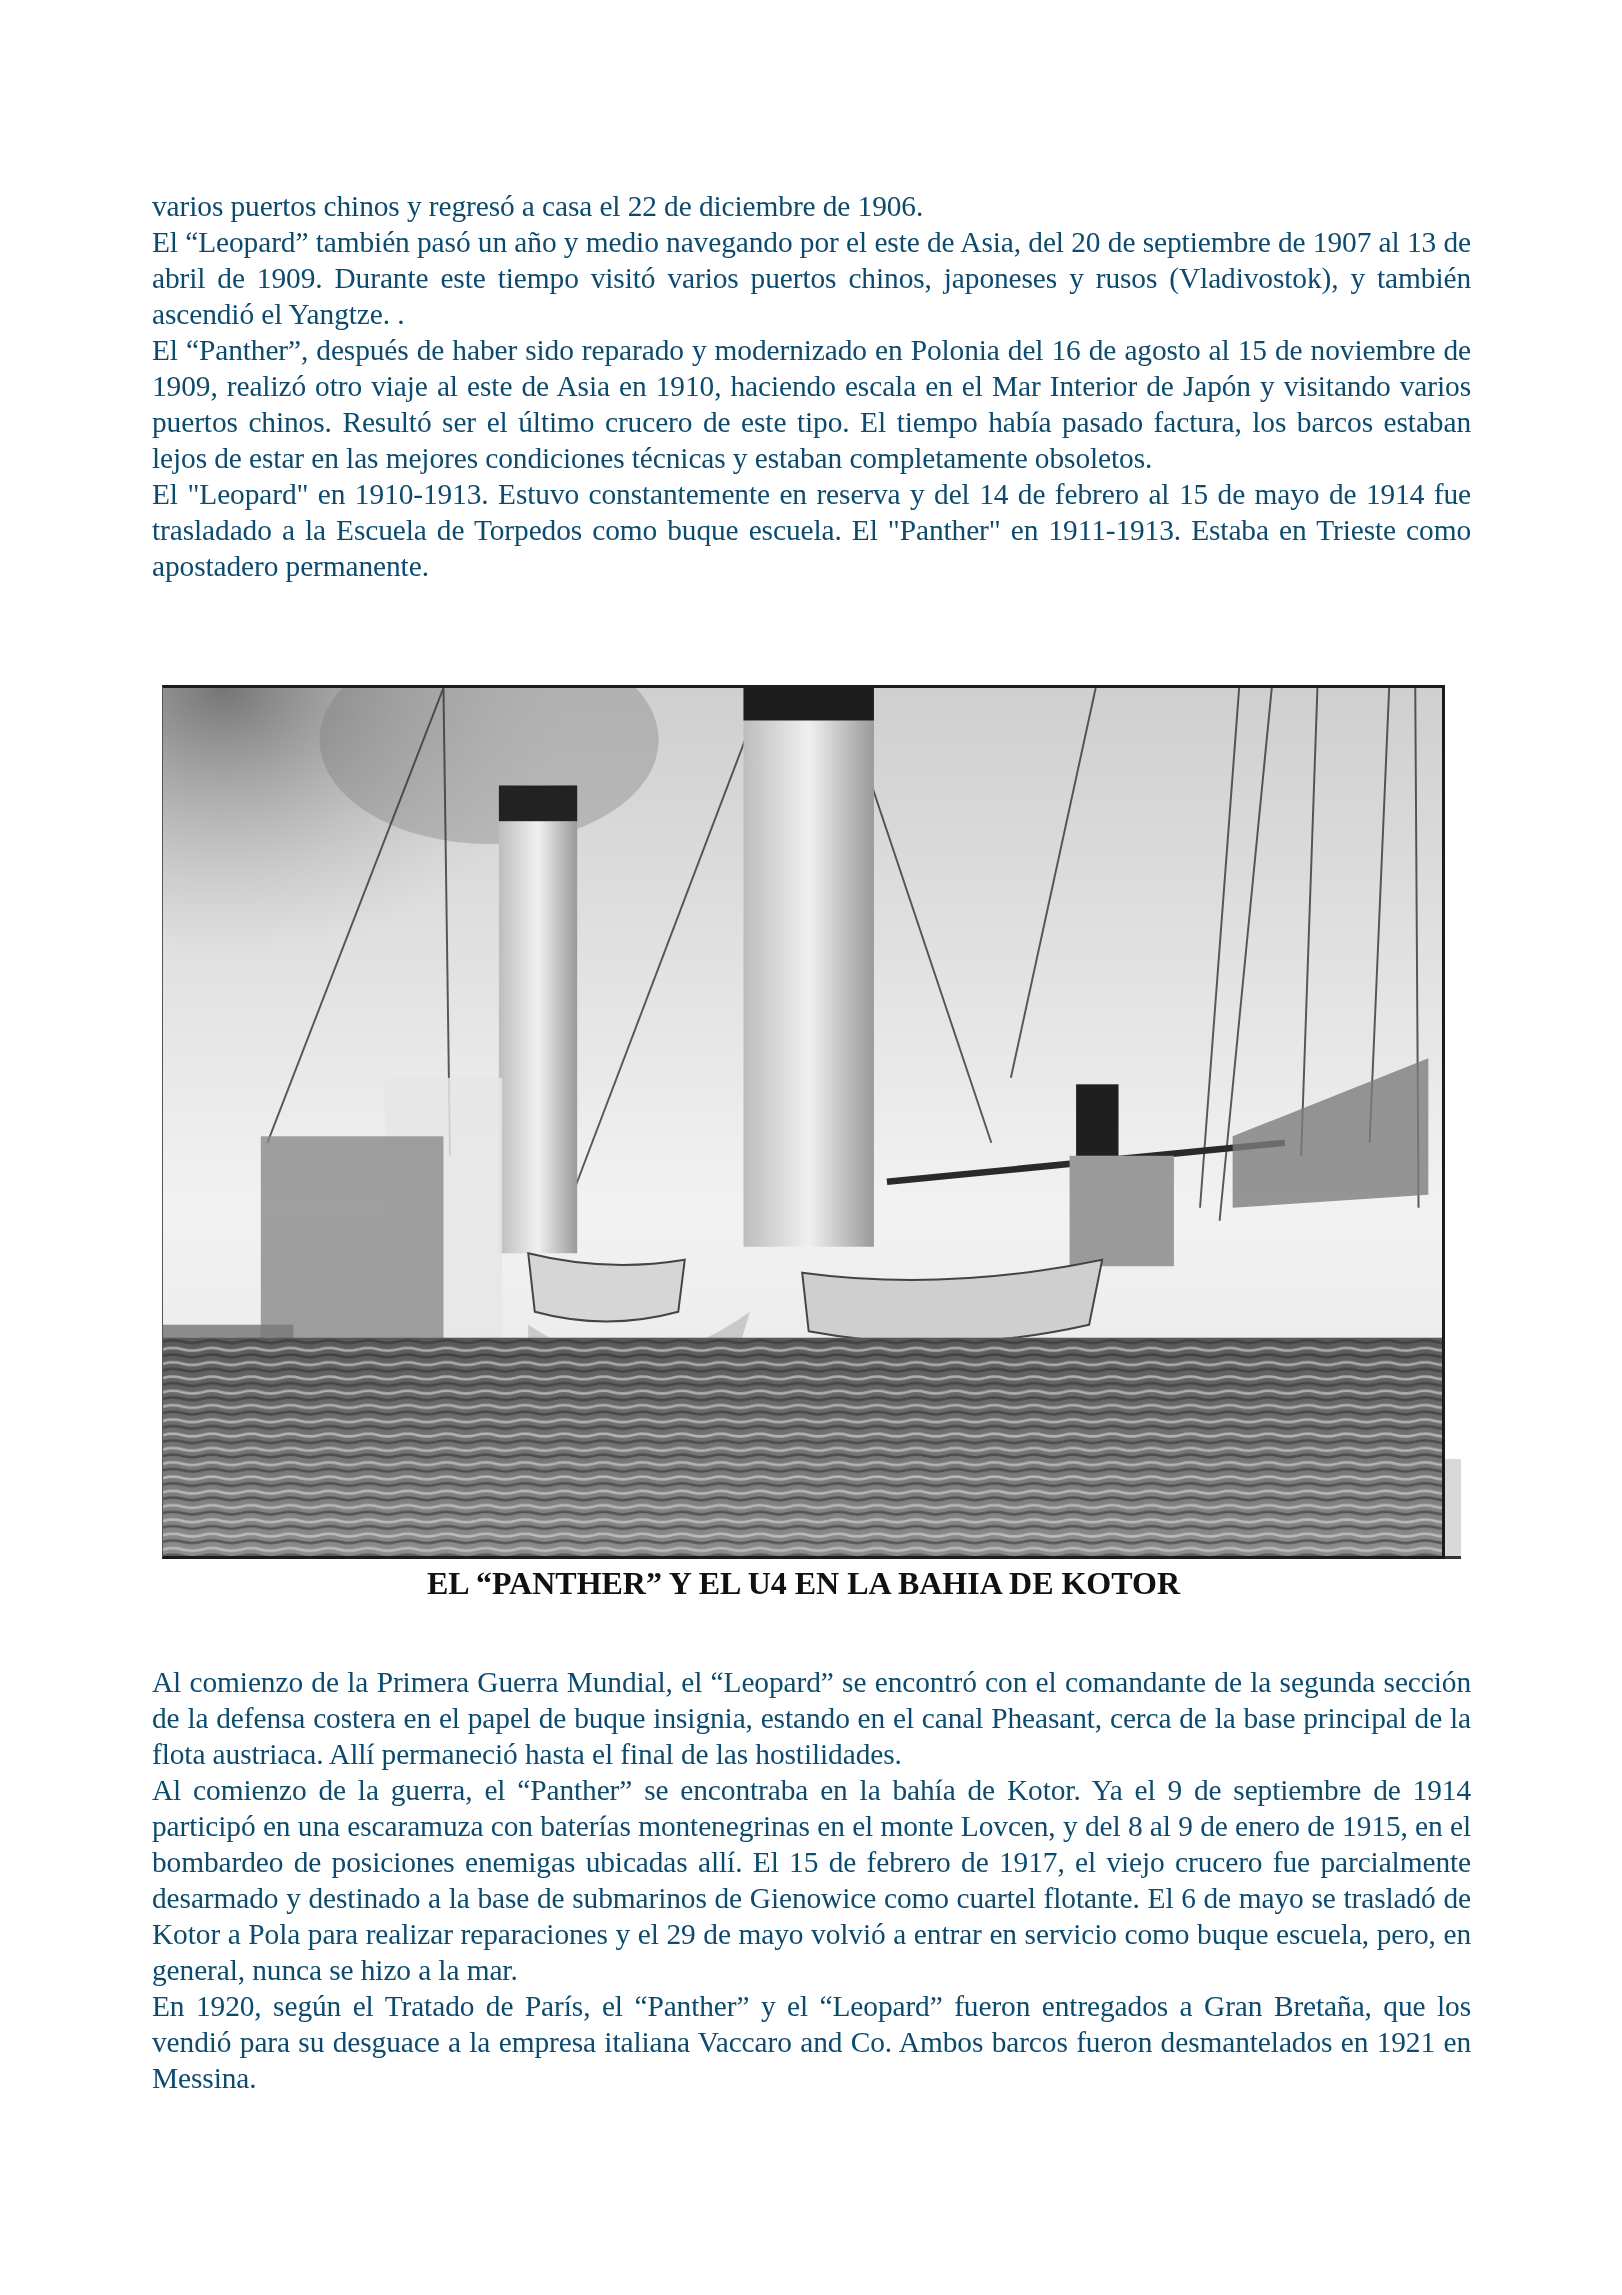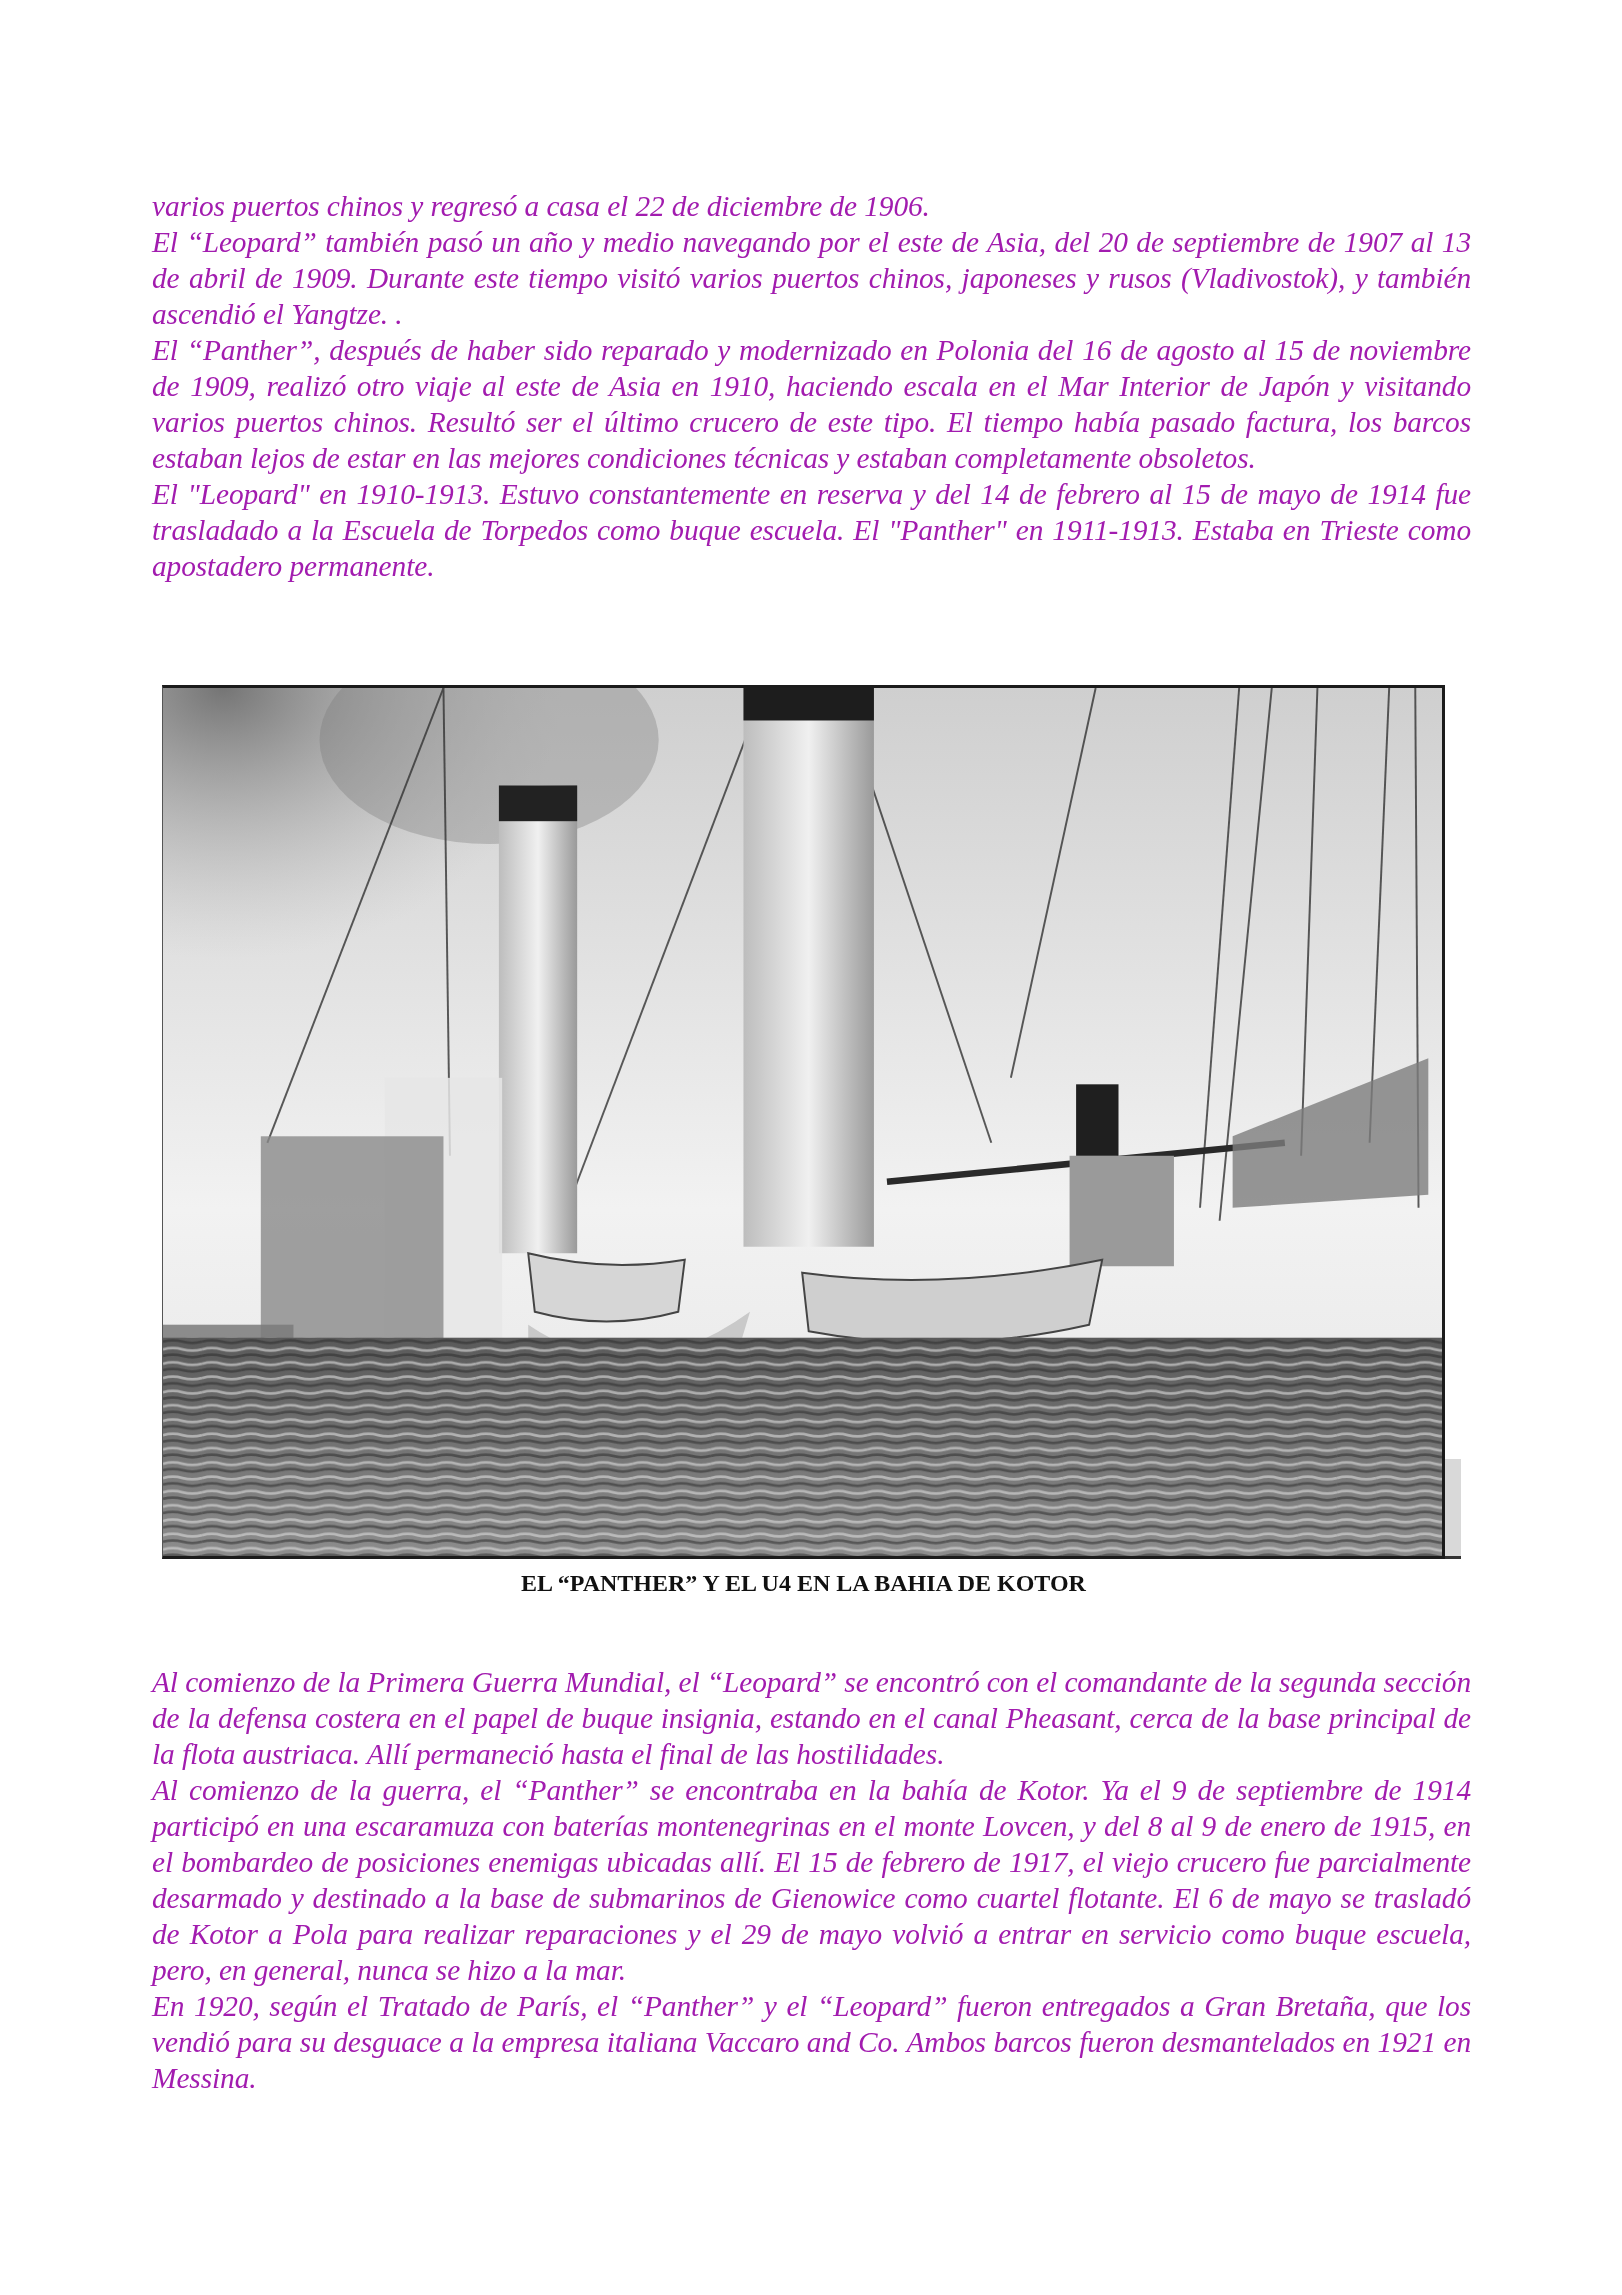--- a/index.html
+++ b/index.html
@@ -5,24 +5,23 @@
   html, body { margin: 0; padding: 0; background: #ffffff; }
   body { width: 1623px; height: 2295px; position: relative; overflow: hidden; }
   .page { position: absolute; left: 0; top: 0; width: 1623px; height: 2295px; background: #fff; }
   .text-block {
     position: absolute;
     left: 152px;
     width: 1319px;
     font-family: "Liberation Serif", "DejaVu Serif", serif;
     font-size: 29.4px;
     line-height: 36px;
-    color: #a21caf;
+    color: #0c4a6e;
     text-align: justify;
     letter-spacing: -0.1px;
-    font-style: italic;
   }
   .text-block p { margin: 0; }
   .block-top { top: 188px; }
   .block-bottom { top: 1664px; }
 
   .photo-frame {
     position: absolute;
     left: 162px;
     top: 685px;
     width: 1283px;
@@ -48,21 +47,21 @@
   .photo-frame svg { width: 100%; height: 100%; display: block; }
 
   .caption {
     position: absolute;
     left: 162px;
     width: 1283px;
     top: 1569px;
     text-align: center;
     font-family: "Liberation Serif", "DejaVu Serif", serif;
     font-weight: bold;
-    font-size: 24px;
+    font-size: 32px;
     line-height: 29px;
     color: #111;
   }
 </style>
 </head>
 <body>
 
 <div class="page">
 
   <div class="text-block block-top">

